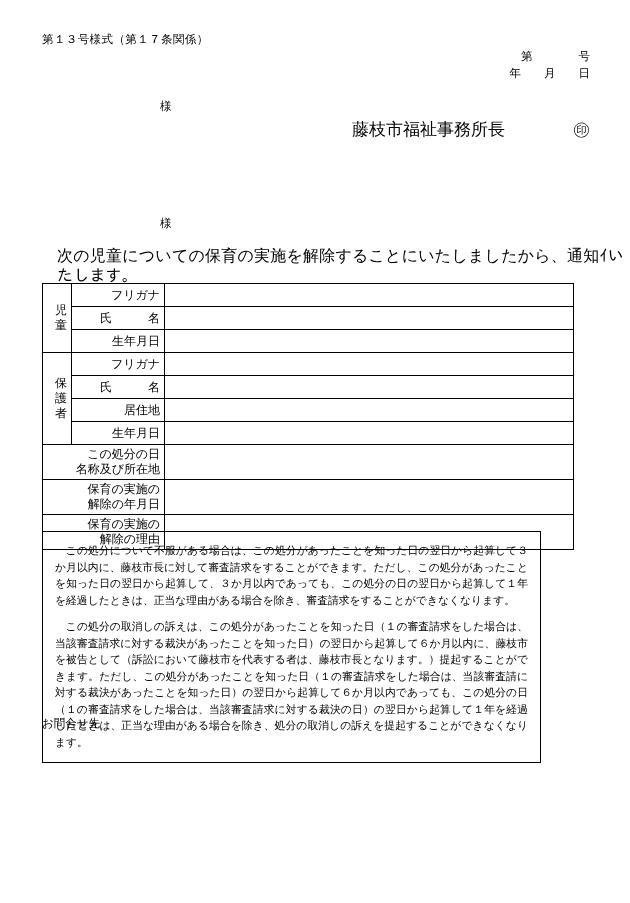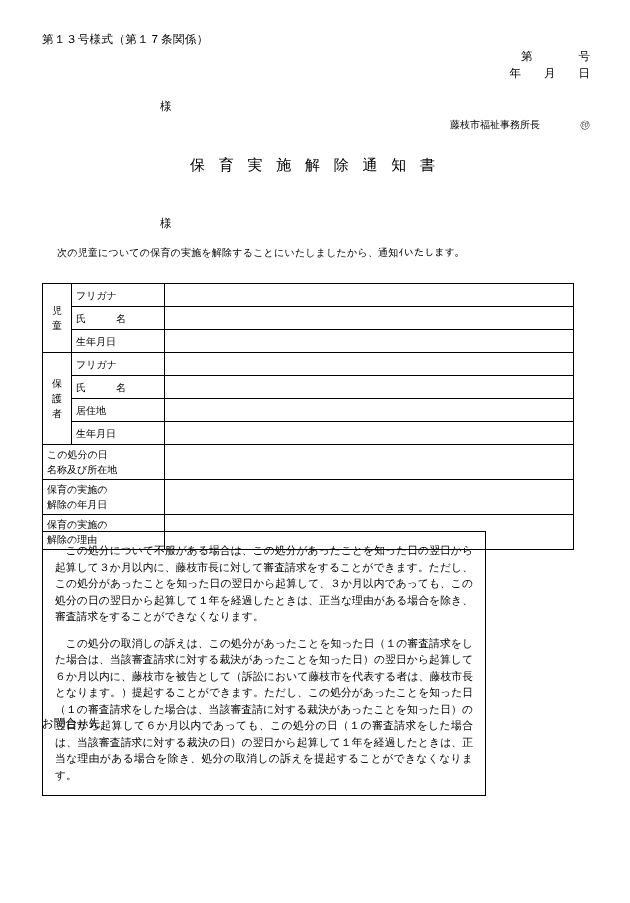--- a/index.html
+++ b/index.html
@@ -46,21 +46,21 @@
   .addressee-1 {
     position: absolute;
     left: 160px;
     top: 99px;
     font-size: 11.5px;
   }
   .issuer {
     position: absolute;
     right: 40px;
     top: 118px;
-    font-size: 10px;
+    font-size: 17px;
     white-space: pre;
   }
   .doc-title {
     position: absolute;
     left: 0;
     right: 0;
     top: 156px;
     text-align: center;
     font-size: 15px;
     letter-spacing: 5px;
@@ -68,38 +68,39 @@
   .addressee-2 {
     position: absolute;
     left: 160px;
     top: 216px;
     font-size: 11.5px;
   }
   .intro-text {
     position: absolute;
     left: 57px;
     top: 246px;
-    font-size: 10px;
+    font-size: 16px;
     letter-spacing: 0.2px;
   }
   table.main-table {
     position: absolute;
     left: 42px;
     top: 283px;
     width: 532px;
     border-collapse: collapse;
     table-layout: fixed;
   }
   table.main-table td {
     border: 1px solid #000000;
-    font-size: 10px;
+    font-size: 12px;
     padding: 2px 4px;
     vertical-align: middle;
     height: 18px;
     line-height: 15px;
+    text-align: right;
   }
   td.vert-label {
     width: 20px;
     text-align: center;
     padding: 0;
     line-height: 16px;
   }
   td.vert-label .v {
     display: block;
   }
@@ -112,21 +113,21 @@
     padding-left: 6px;
     line-height: 19px;
   }
   td.value-cell {
     background: #ffffff;
   }
   .notice-box {
     position: absolute;
     left: 42px;
     top: 531px;
-    width: 444px;
+    width: 499px;
     box-sizing: border-box;
     border: 1px solid #000000;
     padding: 10px 12px 12px 12px;
     font-size: 10.8px;
     line-height: 16.5px;
     text-align: justify;
   }
   .notice-box p {
     margin: 0 0 10px 0;
     text-indent: 1em;
@@ -150,21 +151,20 @@
 
   <div class="doc-number">
     <span class="line">第　　　　号</span>
     <span class="line">年　　月　　日</span>
   </div>
 
   <div class="addressee-1">様</div>
 
   <div class="issuer">藤枝市福祉事務所長　　　　㊞</div>
 
-  <div class="doc-title">保 育 実 施 解 除 通 知 書</div>
 
   <div class="addressee-2">様</div>
 
   <div class="intro-text">次の児童についての保育の実施を解除することにいたしましたから、通知ｲいたします。</div>
 
   <table class="main-table">
     <tbody>
       <tr>
         <td class="vert-label" rowspan="3">
           <span class="v">児</span>

